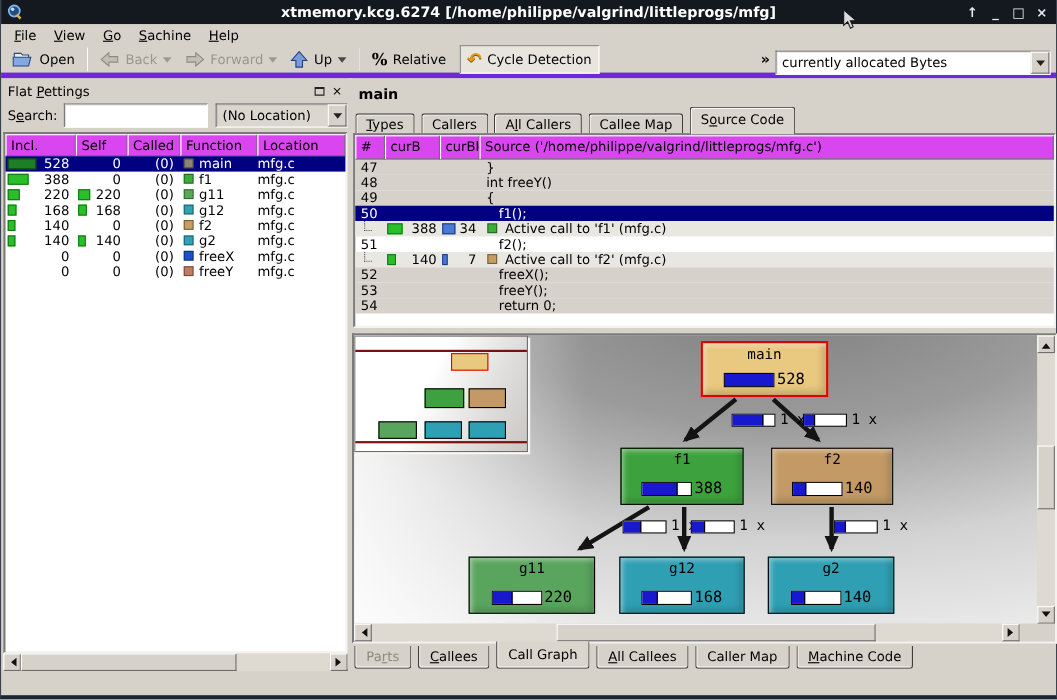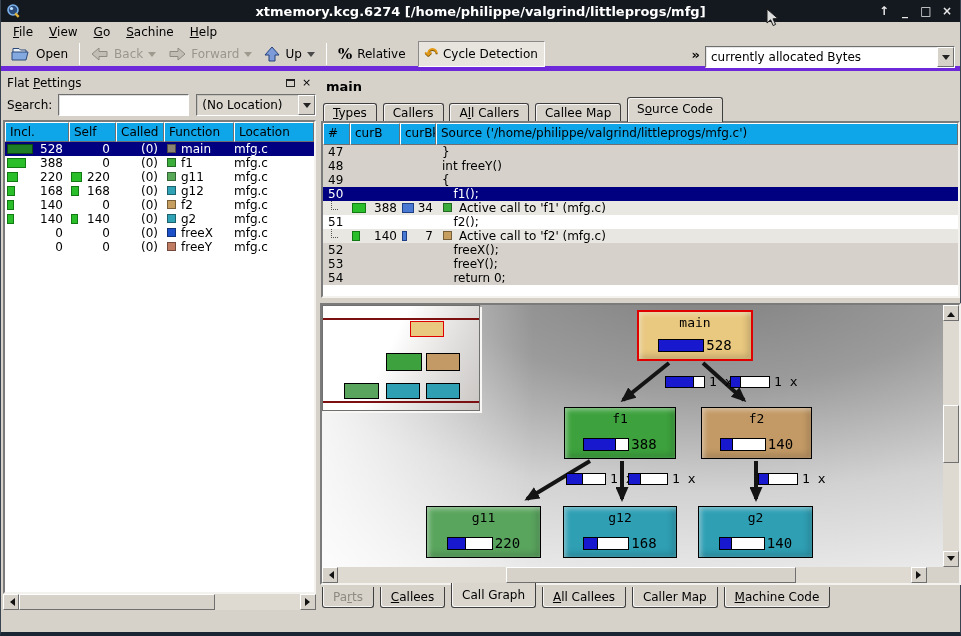--- a/index.html
+++ b/index.html
@@ -46,21 +46,21 @@
   .dh-btn { width:13px; height:13px; margin-right:3px; display:flex; align-items:center; justify-content:center; font-size:11px; }
   .float-glyph { width:9px; height:8px; border:1px solid #222; border-top:2px solid #222; }
   .search-row { position:absolute; left:2px; top:93px; width:313px; height:24px; display:flex; align-items:center; }
   .search-lbl { padding:0 6px 0 4px; }
   .search-input { width:131px; height:22px; background:#fff; border:1px solid; border-color:#6f6f6f #fff #fff #6f6f6f; box-shadow:inset 1px 1px 0 #00000022; font:inherit; padding:0 3px; }
   .grp-combo { width:120px; margin-left:7px; background:#dbd7cf; }
 
   
   .fp-list { position:absolute; left:2px; top:120px; width:313px; height:474px; background:#fff; }
   .fp-head { display:flex; height:20px; }
-  .hcell { background:#0ea5e9; padding:2px 4px; font-size:12px; overflow:hidden; white-space:nowrap; }
+  .hcell { background:#d946ef; padding:2px 4px; font-size:12px; overflow:hidden; white-space:nowrap; }
   .fp-rows { position:relative; }
   .fp-row { display:flex; height:14px; line-height:14px; font-size:12px; }
   .fp-row.sel { background:#000080; color:#fff; }
   .fc { flex:none; position:relative; white-space:nowrap; overflow:hidden; }
   .fc.r { text-align:right; padding-right:6px; }
   .bar { position:absolute; left:2px; top:2px; height:10px; background:#2abf2a; border:1px solid #127a12; }
   .bar.dk { background:#1e7e26; border-color:#0c4713; }
   .sq { display:inline-block; width:9px; height:9px; border:1px solid #00000066; margin:2px 5px 0 3px; vertical-align:top; }
 
   .fp-hscroll { position:absolute; left:2px; top:594px; width:313px; height:16px; }

